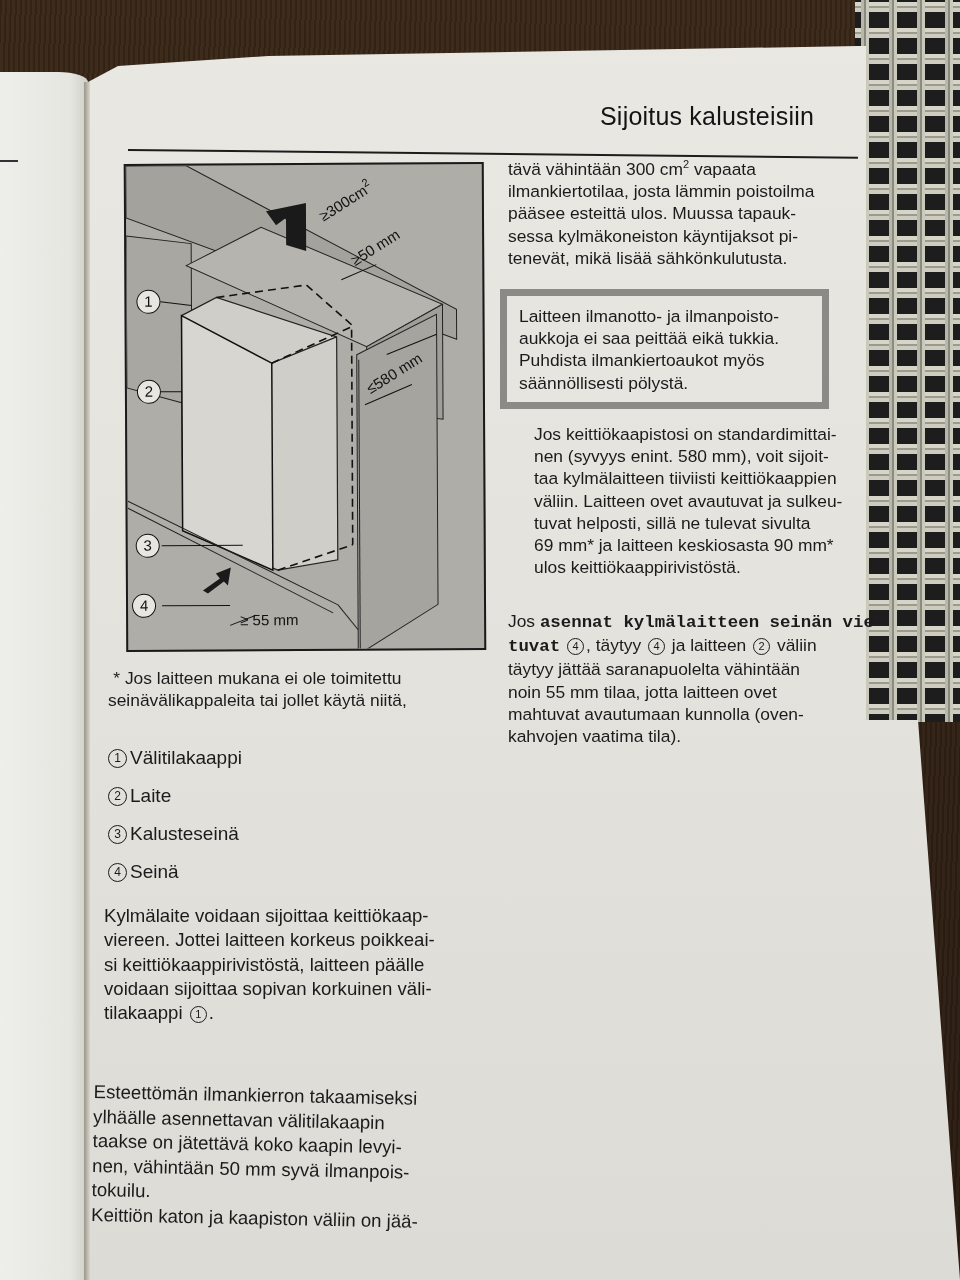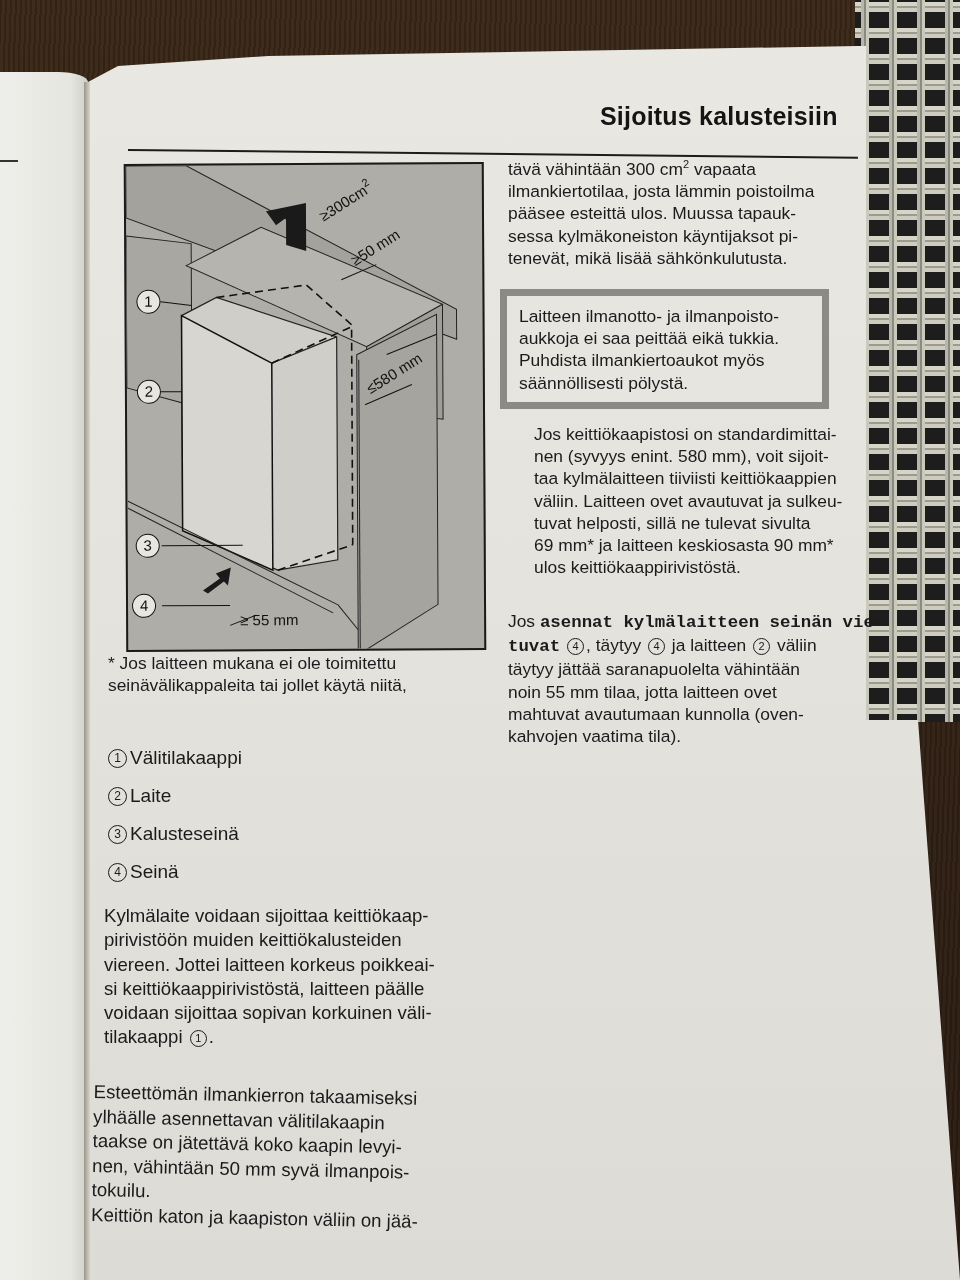--- a/index.html
+++ b/index.html
@@ -33,21 +33,21 @@
       position: absolute; left: 84px; top: 82px; width: 6px; height: 1198px;
       background: linear-gradient(90deg, #9b958a, #d9d6cf);
     }
     .right-page {
       position: absolute; left: 88px; top: 0; width: 872px; height: 1280px;
       background: linear-gradient(180deg, #e9e8e3 0%, #e4e3de 45%, #dcdbd5 100%);
       clip-path: polygon(0 82px, 30px 66px, 180px 56px, 770px 46px, 778px 46px, 778px 720px, 830px 720px, 872px 1280px, 0 1280px);
     }
     .header-title {
       position: absolute; left: 600px; top: 102px;
-      font-size: 25px; font-weight: bold; color: #141414; letter-spacing: 0.2px;
+      font-size: 25px; font-weight: normal; color: #141414; letter-spacing: 0.2px;
     }
     .header-rule {
       position: absolute; left: 128px; top: 149px; width: 730px; height: 2px;
       background: #1c1c1c; transform: rotate(0.6deg); transform-origin: left center;
     }
     .figure {
       position: absolute; left: 125px; top: 163px; width: 356px; height: 484px;
       border: 2px solid #1a1a1a; background: #aeada8; overflow: hidden;
       transform: rotate(-0.3deg);
     }
@@ -140,21 +140,21 @@
   <span class="dim-label" style="left:190px;top:28px;transform:rotate(-32deg);"><span>≥300cm</span><sup>2</sup></span>
   <span class="dim-label" style="left:222px;top:74px;transform:rotate(-32deg);">≥50 mm</span>
   <span class="dim-label" style="left:236px;top:200px;transform:rotate(-32deg);">≤580 mm</span>
   <span class="dim-label" style="left:112px;top:446px;">≥ 55 mm</span>
   <span class="callout" style="left:10px;top:124px;">1</span>
   <span class="callout" style="left:10px;top:214px;">2</span>
   <span class="callout" style="left:8px;top:368px;">3</span>
   <span class="callout" style="left:4px;top:428px;">4</span>
 </div>
 
-<div class="col-text col-left" style="top:652px;">
+<div class="col-text col-left" style="top:667px;text-align:center;">
   <span class="ln">* Jos laitteen mukana ei ole toimitettu</span>
   <span class="ln">seinävälikappaleita tai jollet käytä niitä,</span>
 </div>
 
 <div class="col-text col-left" style="top:747px;left:108px;">
   <div class="legend-item">
       <span class="circ">1</span>
       <span>Välitilakaappi</span>
     </div>
   <div class="legend-item">
@@ -166,21 +166,20 @@
       <span>Kalusteseinä</span>
     </div>
   <div class="legend-item">
       <span class="circ">4</span>
       <span>Seinä</span>
     </div>
 </div>
 
 <div class="col-text col-left" style="top:904px;left:104px;font-size:18.6px;line-height:24.3px;">
   <span class="ln">Kylmälaite voidaan sijoittaa keittiökaap-</span>
-  <span class="ln">pirivistöön muiden keittiökalusteiden</span>
   <span class="ln">viereen. Jottei laitteen korkeus poikkeai-</span>
   <span class="ln">si keittiökaappirivistöstä, laitteen päälle</span>
   <span class="ln">voidaan sijoittaa sopivan korkuinen väli-</span>
   <span class="ln"><span>tilakaappi</span> <span class="circ inline">1</span>.</span>
 </div>
 
 <div class="col-text col-left" style="top:1080px;left:94px;font-size:18.6px;line-height:24.6px;transform:rotate(1.2deg);transform-origin:left top;">
   <span class="ln">Esteettömän ilmankierron takaamiseksi</span>
   <span class="ln">ylhäälle asennettavan välitilakaapin</span>
   <span class="ln">taakse on jätettävä koko kaapin levyi-</span>

